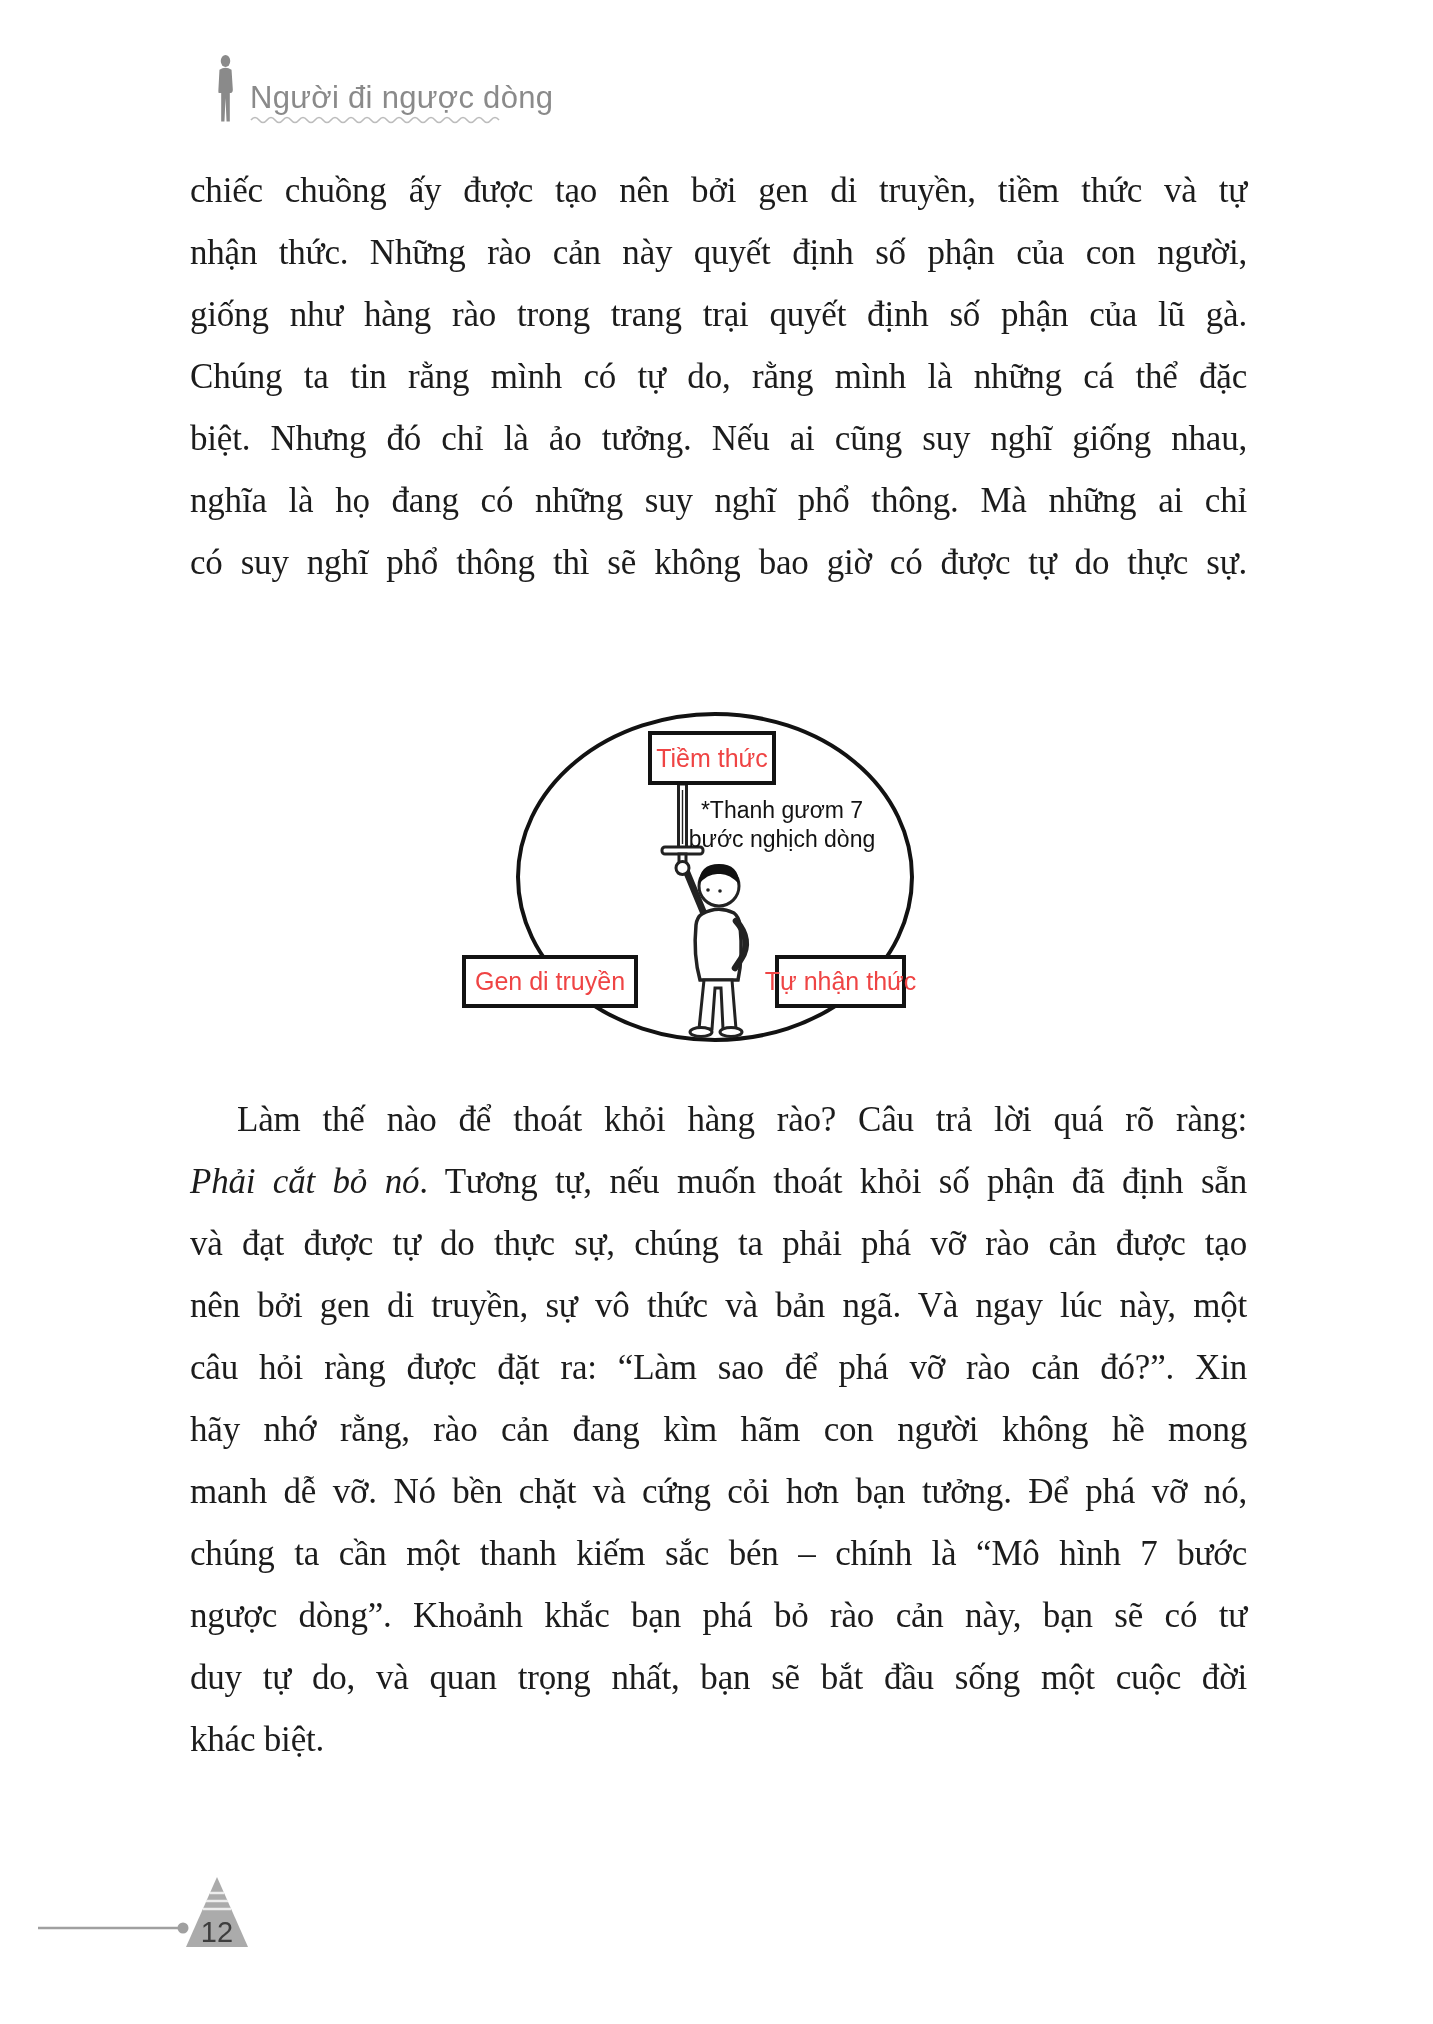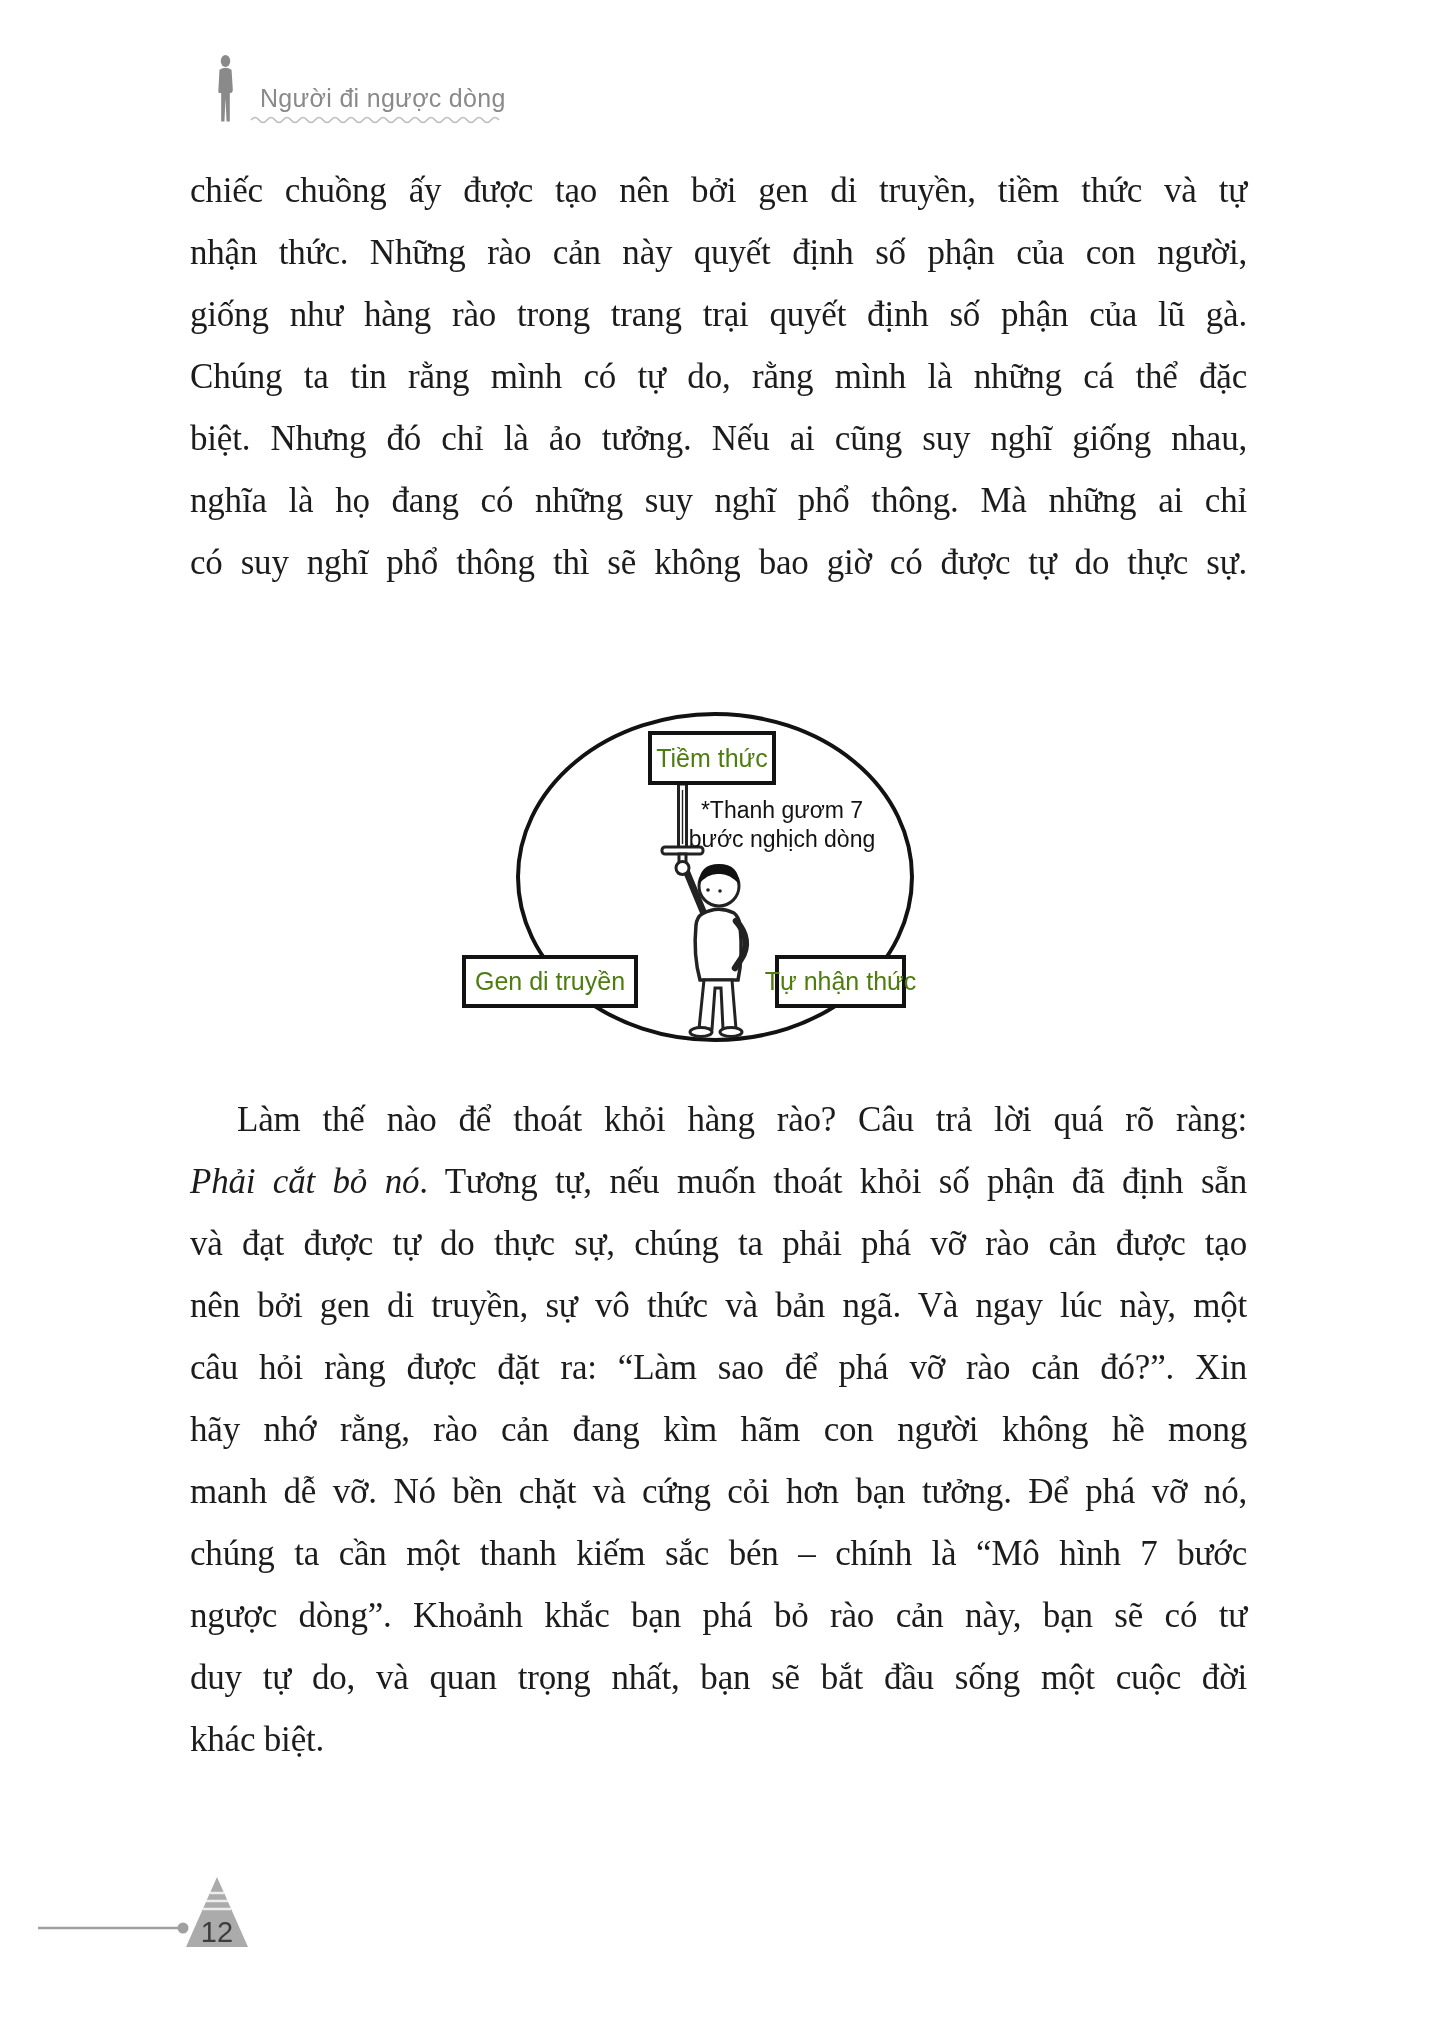--- a/index.html
+++ b/index.html
@@ -5,42 +5,42 @@
   html,body { margin:0; padding:0; background:#e9e9e9; }
   .page {
     position:relative; width:1433px; height:2024px; margin:0 auto;
     background:#ffffff; overflow:hidden;
     font-family:"Liberation Serif", serif; color:#1c1c1c;
   }
   
   .header { position:absolute; left:212px; top:55px; display:flex; align-items:flex-end; gap:11px; }
   .header .titlecol { display:flex; flex-direction:column; }
   .header .series-title {
-    font-family:"Liberation Sans", sans-serif; font-size:25px; color:#8a8a8a;
-    letter-spacing:.3px; line-height:28px;margin-left:10px;
+    font-family:"Liberation Sans", sans-serif; font-size:31px; color:#8a8a8a;
+    letter-spacing:.3px; line-height:28px;
   }
   .header .wave { margin-top:3px; }
   
   .para {
     position:absolute; left:190px; width:1057px;
     font-size:35px; line-height:62px; letter-spacing:-0.2px;
   }
   .para .line { text-align:justify; text-align-last:justify; text-justify:inter-word; }
   .para .line.indent { text-indent:47px; }
   .para .line.para-end { text-align-last:left; }
   .ital { font-style:italic; }
   #para1 { top:160px; }
   #para2 { top:1089px; }
   
   .diagram { position:absolute; left:440px; top:700px; width:560px; height:400px; }
   .diagram svg { position:absolute; left:0; top:0; }
   .dg-box {
     position:absolute; box-sizing:border-box; background:#ffffff;
     border:4px solid #121212; display:flex; align-items:center; justify-content:center;
-    font-family:"Liberation Sans", sans-serif; font-size:25px; color:#4d7c0f; white-space:nowrap;
+    font-family:"Liberation Sans", sans-serif; font-size:25px; color:#ef4444; white-space:nowrap;
   }
   .dg-box-top   { left:208px; top:31px;  width:128px; height:54px; }
   .dg-box-left  { left:22px;  top:255px; width:176px; height:53px; }
   .dg-box-right { left:335px; top:255px; width:131px; height:53px; }
   .dg-note {
     position:absolute; left:247px; top:96px; width:190px; text-align:center;
     font-family:"Liberation Sans", sans-serif; font-size:23px; line-height:29px; color:#121212;
   }
   
   .footer-svg { position:absolute; left:30px; top:1865px; }

